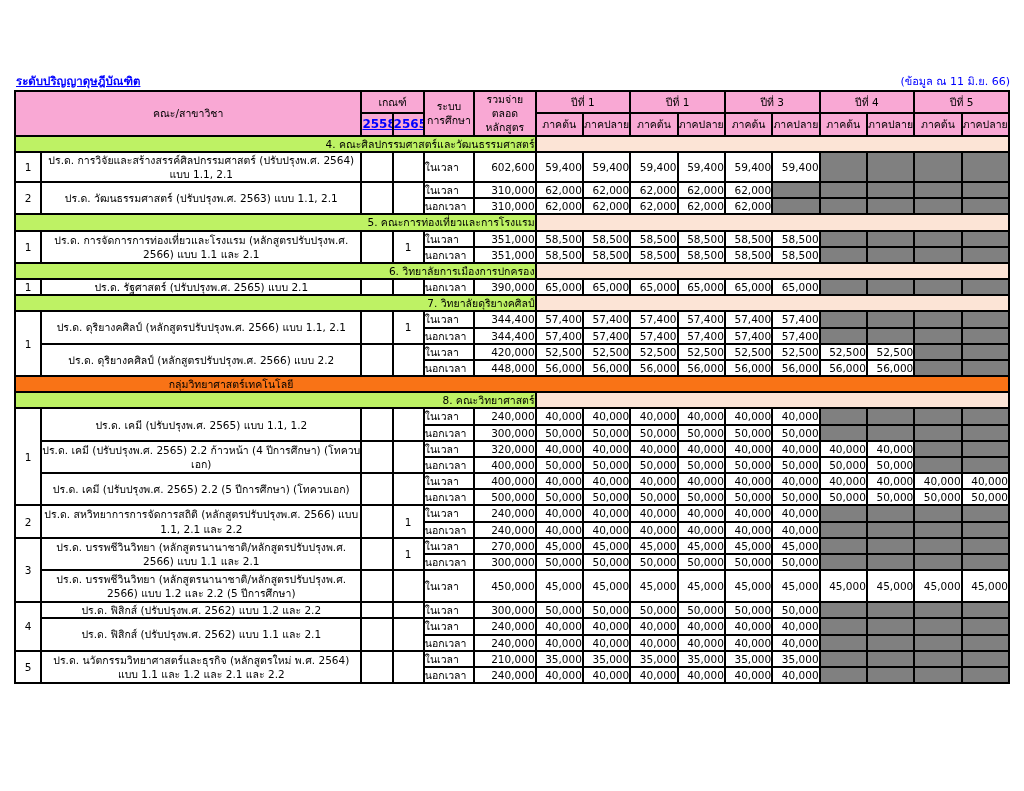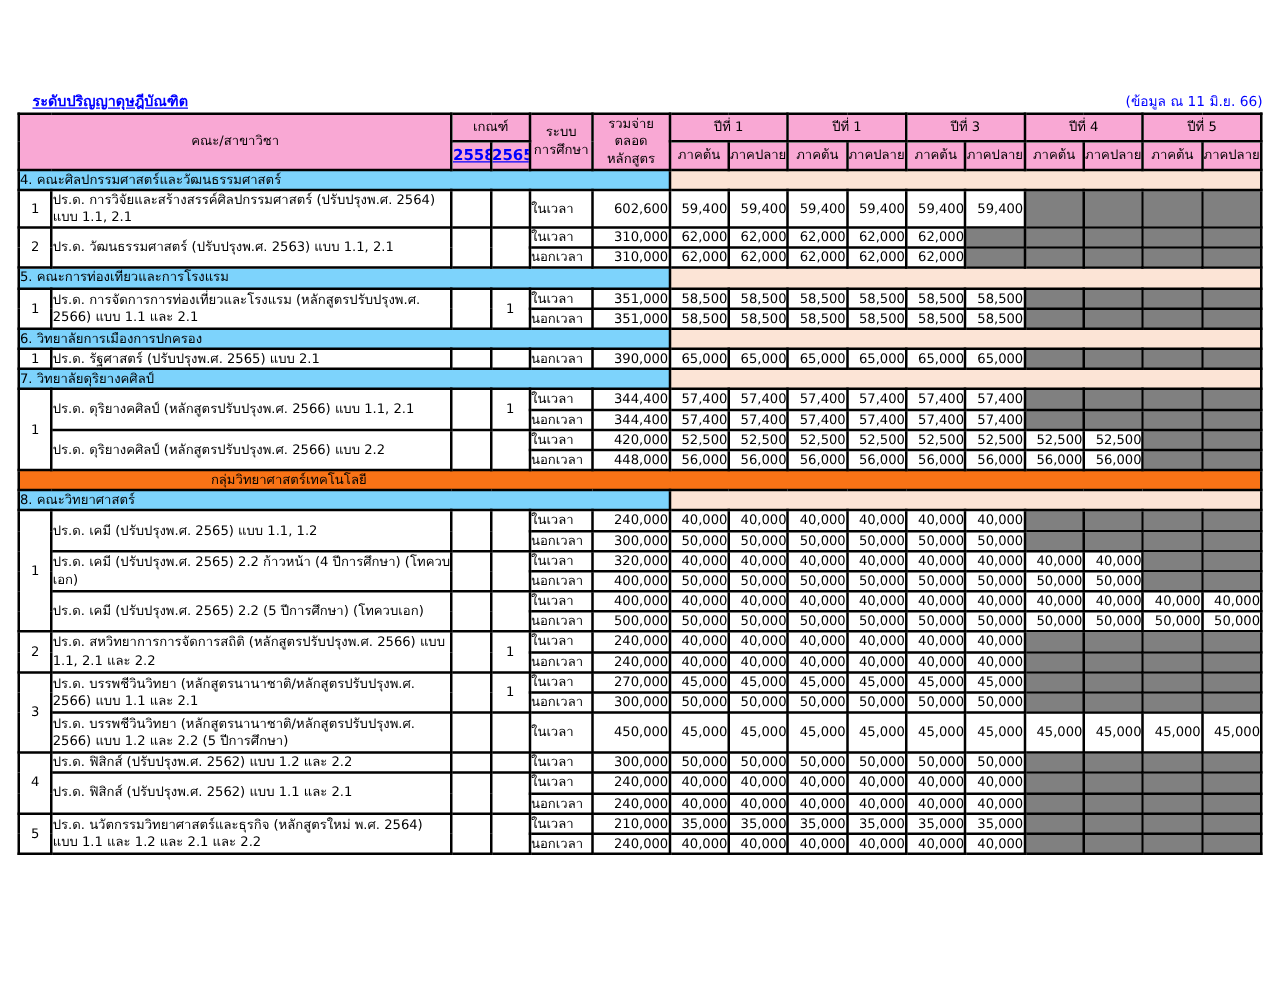--- a/index.html
+++ b/index.html
@@ -3,21 +3,21 @@
 <meta charset="utf-8">
 <style>
   html,body{margin:0;padding:0;}
   body{
     width:1024px;height:791px;background:#ffffff;position:relative;
     font-family:"DejaVu Sans","Liberation Sans",sans-serif;
     -webkit-font-smoothing:antialiased;
   }
   .topbar{position:absolute;left:14px;top:72px;width:996px;height:16px;}
   .page-title{
-    position:absolute;left:12px;top:0;color:#0000ff;font-weight:bold;
+    position:absolute;left:2px;top:0;color:#0000ff;font-weight:bold;
     font-size:11.5px;text-decoration:underline;white-space:nowrap;
   }
   .data-note{
     position:absolute;right:0;top:0;color:#0000ff;font-weight:normal;
     font-size:11px;white-space:nowrap;
   }
   table.fee{
     position:absolute;left:14px;top:90px;border-collapse:collapse;
     table-layout:fixed;width:996px;
   }
@@ -31,30 +31,30 @@
   col.c-sys{width:50px}
   col.c-tot{width:61px}
   col.c-yr{width:47px}
   tr.hrow{height:19px}
   tr.drow{height:15px}
   tr.drow-tall{height:32px}
   th.h{ text-align:center;background:#f9a8d4;}
   th.h-blue{color:#0000ff;}
   .linkcell a{color:#0000ff;text-decoration:underline;font-weight:bold;font-size:12px;}
   td.sec{
-    background:#7dd3fc;text-align:left;padding:0 0 0 4px;font-weight:bold;
+    background:#bef264;text-align:right;padding:0 0 0 4px;font-weight:bold;
   }
   td.sec-right{background:#fce4d6;}
   td.banner{
     background:#f97316;text-align:left;font-weight:bold;padding:0;
   }
   td.banner .banner-inner{display:inline-block;width:430px;text-align:center;}
   td.num{text-align:center;vertical-align:top;padding-top:1px;}
   td.name{
-    text-align:left;vertical-align:top;padding:1px 3px 0 5px;
+    text-align:center;vertical-align:top;padding:1px 3px 0 5px;
   }
   td.crit{text-align:center;vertical-align:top;padding-top:1px;}
   td.sys{text-align:left;vertical-align:top;padding:1px 0 0 3px;white-space:nowrap;}
   td.tot{
     color:#0000ff;text-align:right;vertical-align:top;
     padding:1px 5px 0 0;white-space:nowrap;
   }
   td.fee-cell{
     text-align:right;vertical-align:top;padding:1px 7px 0 0;white-space:nowrap;background:#fff;
   }

